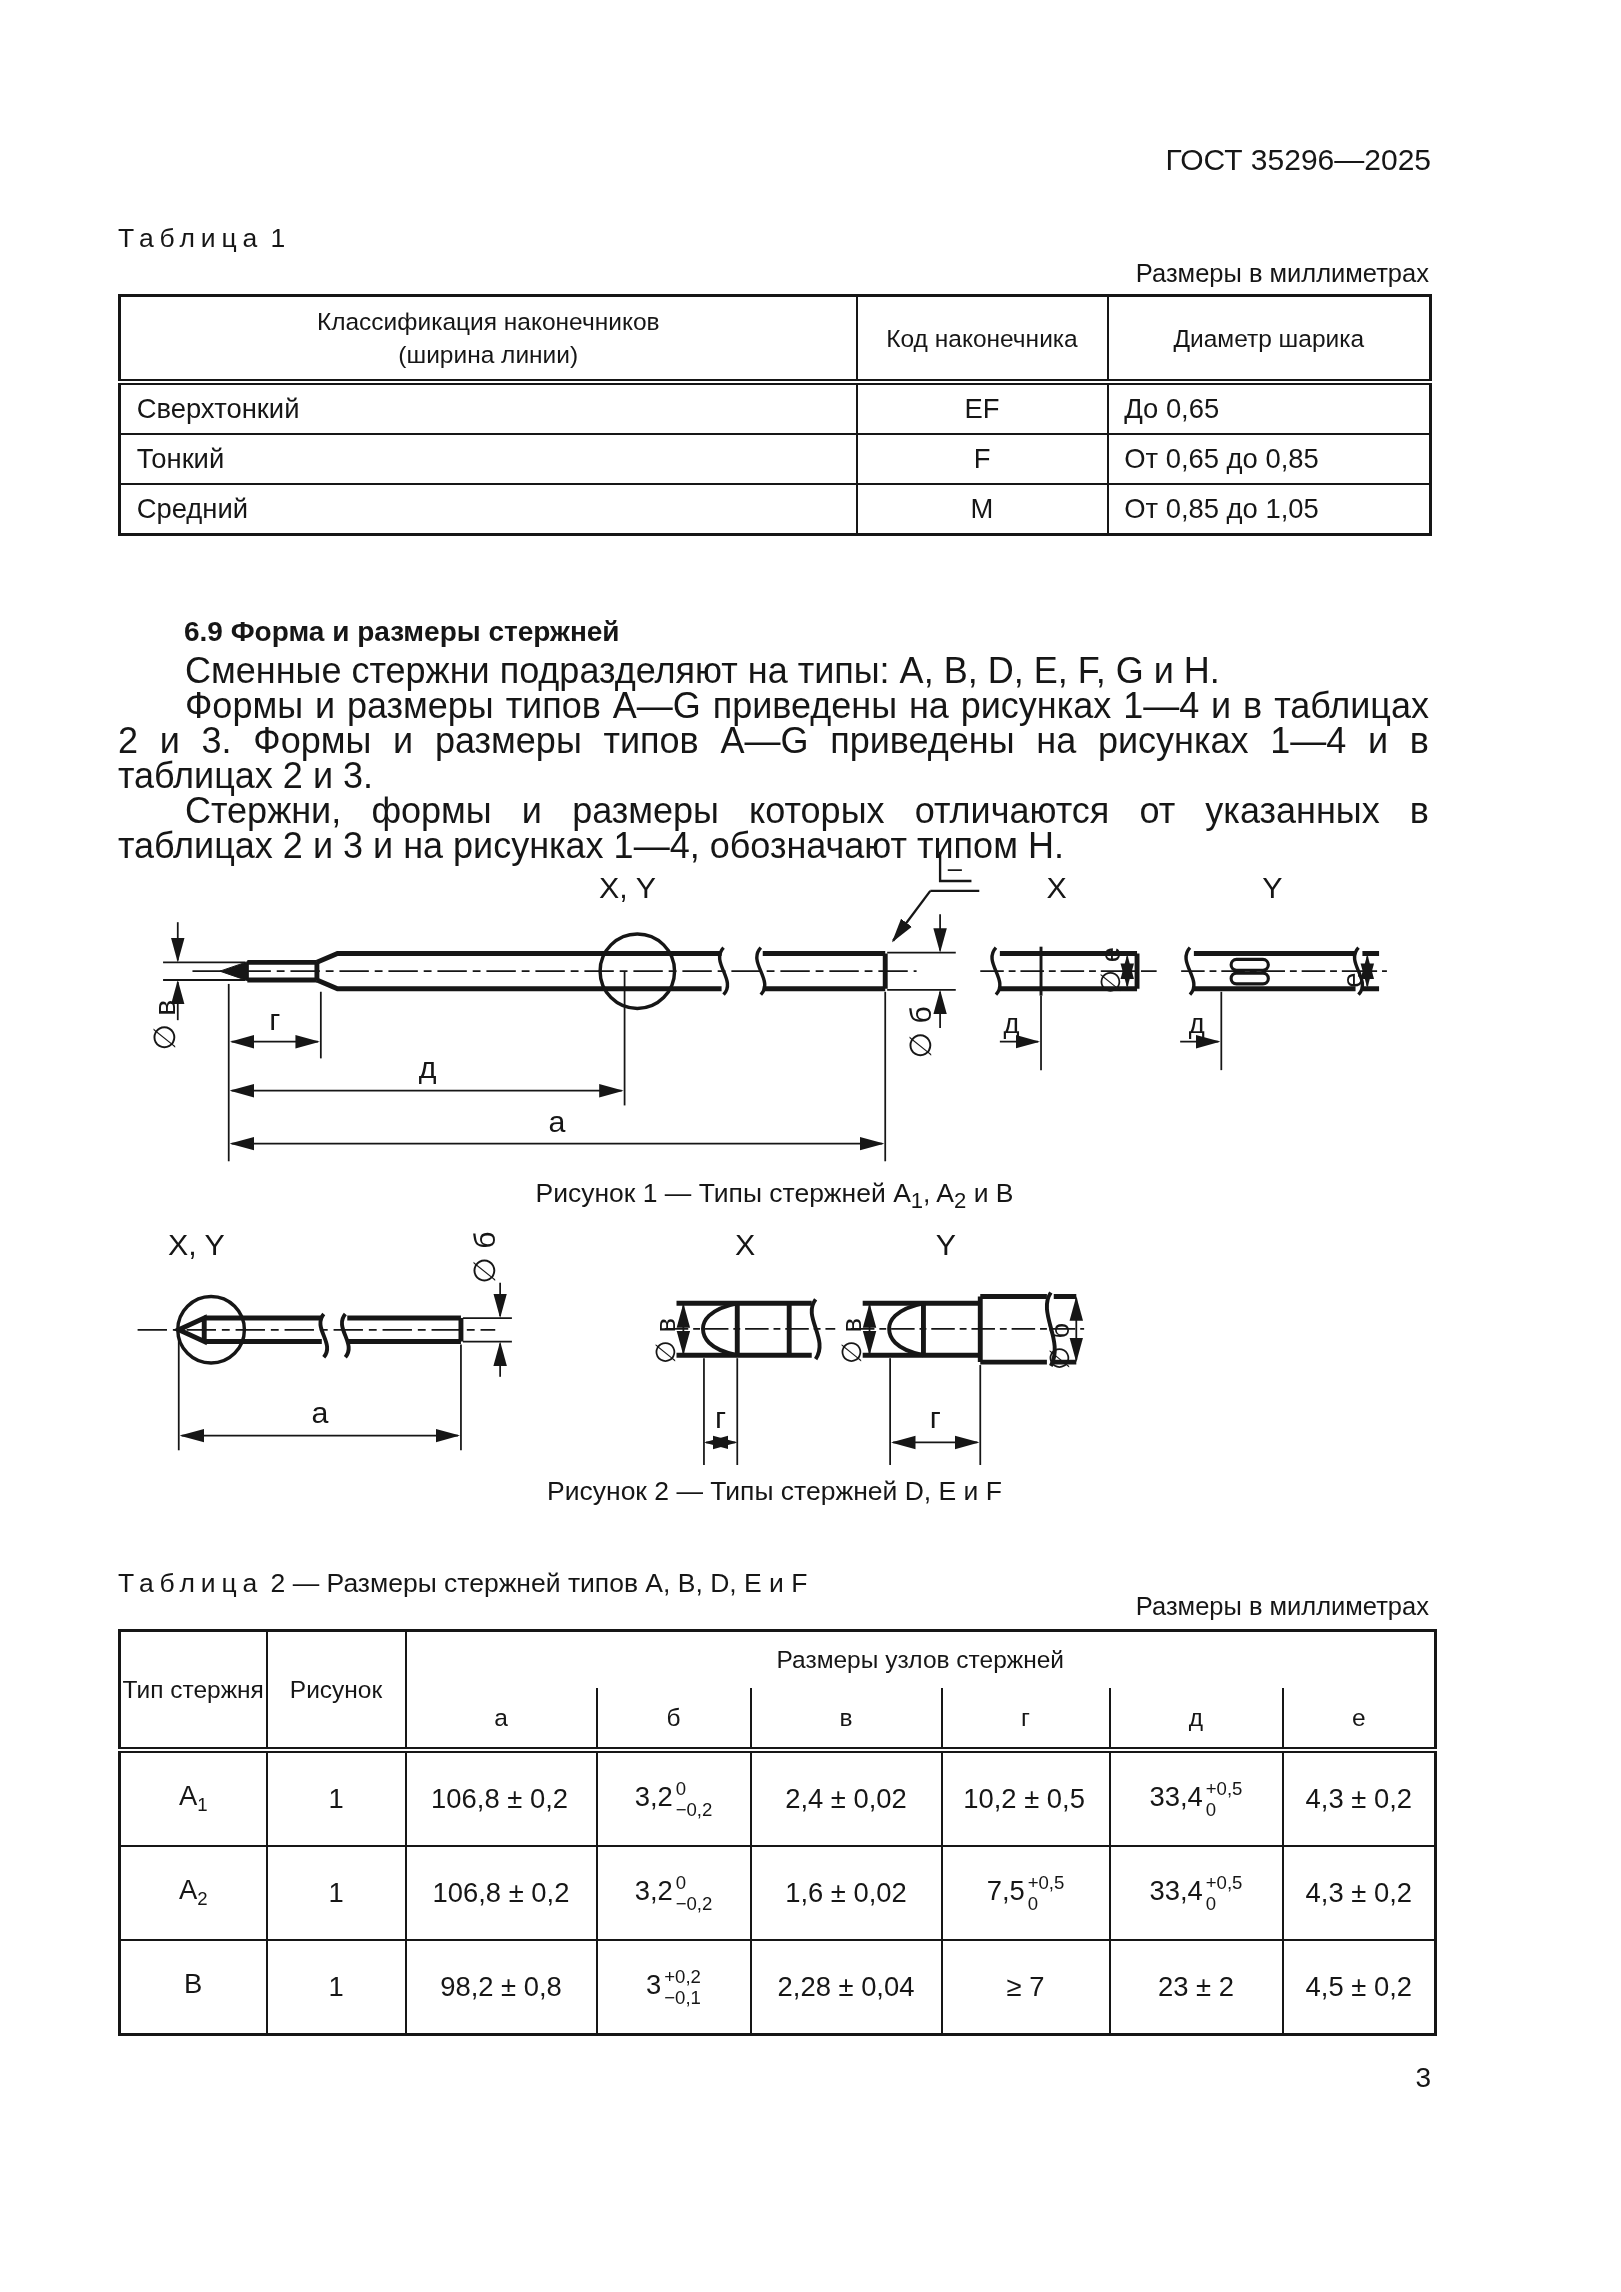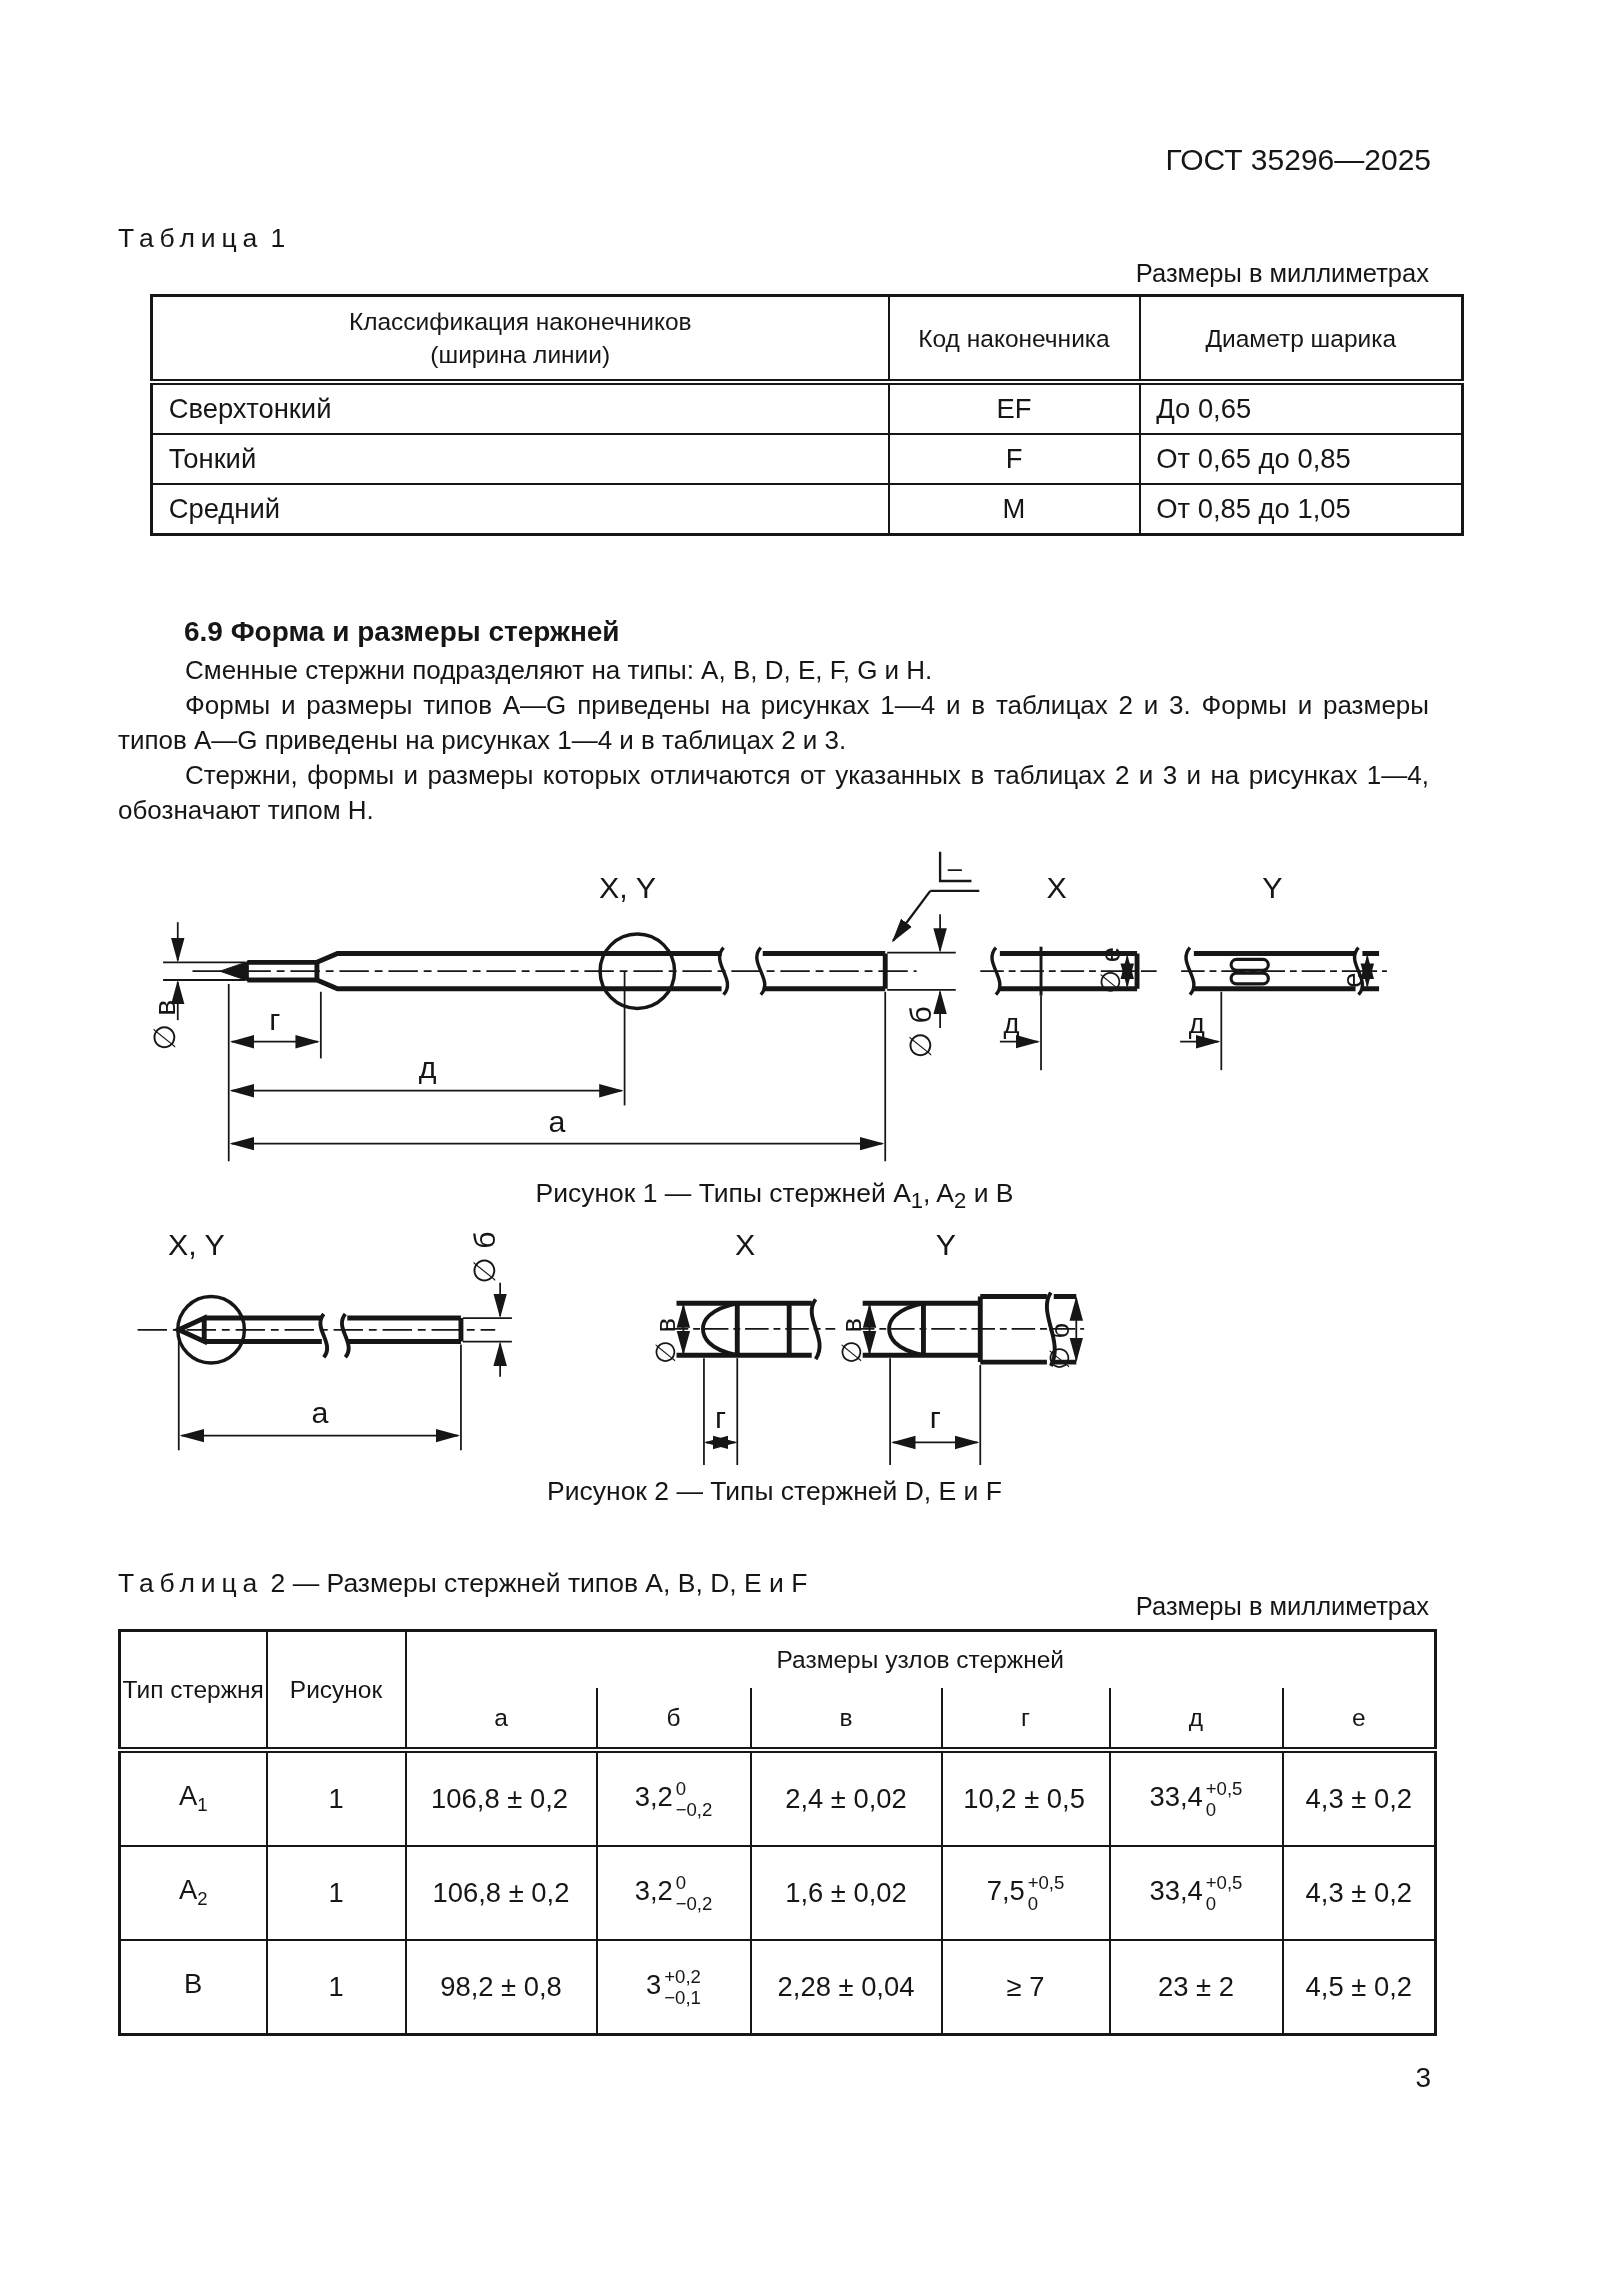--- a/index.html
+++ b/index.html
@@ -14,39 +14,39 @@
   .tbl-label .sp{letter-spacing:5.9px;}
   .units{right:192px;font-size:25.5px;margin-left:48px;}
   .page-num{top:2062px;right:190px;font-size:28px;}
 
   table{border-collapse:collapse;table-layout:fixed;}
   .t{border:3.9px solid #161616;}
   .t th,.t td{border-left:2.5px solid #161616;border-right:2.5px solid #161616;
     font-weight:normal;vertical-align:middle;padding:0;}
   .t thead th{border-bottom:6.9px double #161616;font-size:24.5px;text-align:center;line-height:33px;}
   .t tbody td{font-size:27.4px;}
-  .t1{width:1311px;margin-left:32px;}
+  .t1{width:1311px;}
   .t1 tbody td{border-top:2.5px solid #161616;height:48px;}
   .t1 tbody tr.thickline td{border-top:4.4px solid #161616;}
   .t1 td.l,.t1 td.l3{text-align:left;padding-left:15.7px;}
   .t1 td.c{text-align:center;}
   .t1 thead th{height:82px;}
   .t2{width:1315px;}
   .t2 th{font-size:24.5px;}
   .t2 .h1{height:57px;}
   .t2 .h2 th{height:59px;border-bottom:6.9px double #161616;}
   .t2 tbody td{border-top:2.9px solid #161616;text-align:center;height:92px;}
   .t2 thead th{border-bottom-style:none;}
   .t2 thead tr.h2 th{border-bottom-style:double;}
   .t2 thead th.span2{border-bottom:6.9px double #161616;}
   .tol{display:inline-flex;flex-direction:column;text-align:left;vertical-align:middle;
     font-size:18.6px;line-height:20.6px;margin-left:2.9px;position:relative;top:1px;}
   sub.tsub{font-size:18.6px;}
   .heading{left:184px;top:616px;font-size:28px;font-weight:bold;}
-  .bodytext{left:118px;top:653px;width:1311px;font-size:26px;line-height:35px;text-align:justify;}
+  .bodytext{left:118px;top:653px;width:1311px;font-size:36px;line-height:35px;text-align:justify;}
   .bodytext p{margin:0;text-indent:67px;}
   .caption{left:118px;width:1313px;text-align:center;font-size:26.5px;}
   svg{display:block;}
   svg text{font-family:"Liberation Sans",sans-serif;font-size:31px;fill:#161616;}
   svg text.small{font-size:28px;}
   svg text.dash{font-size:26px;}
 </style>
 </head>
 <body>
 

